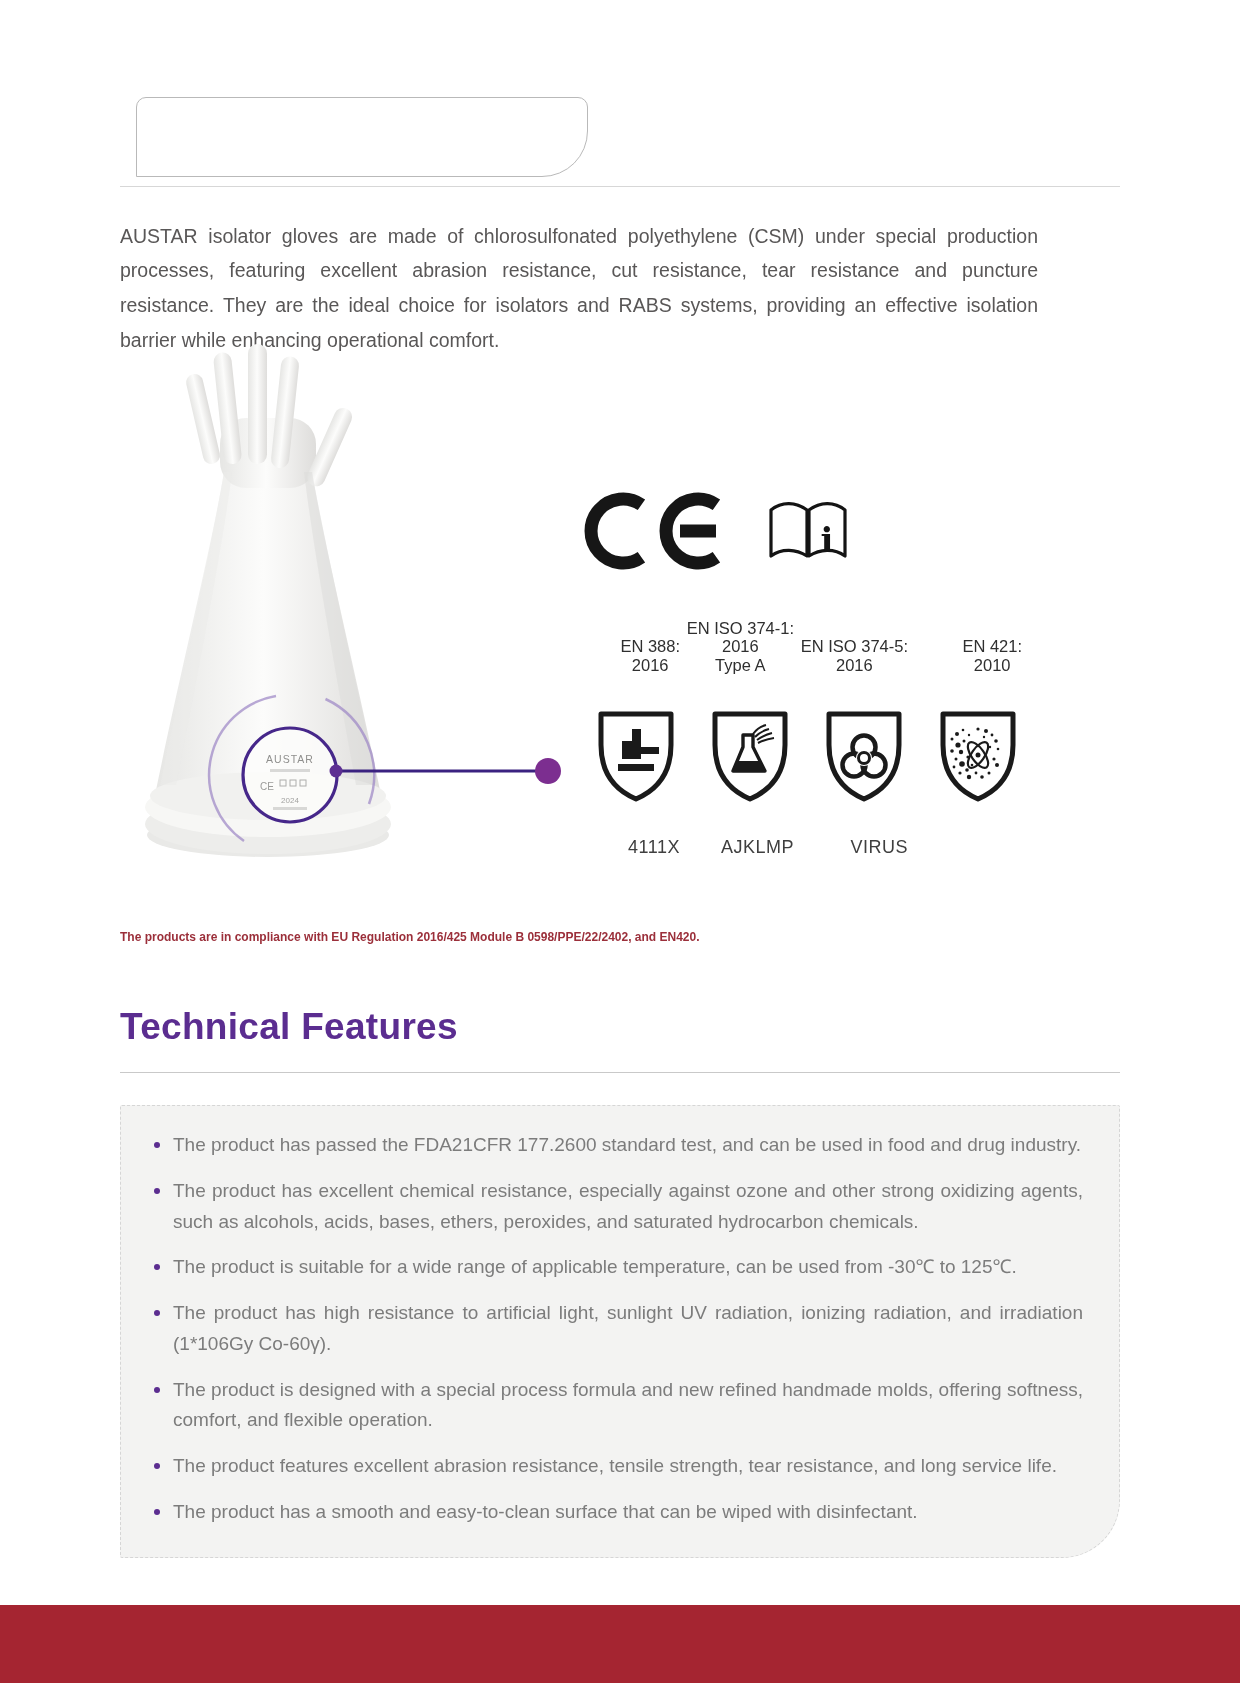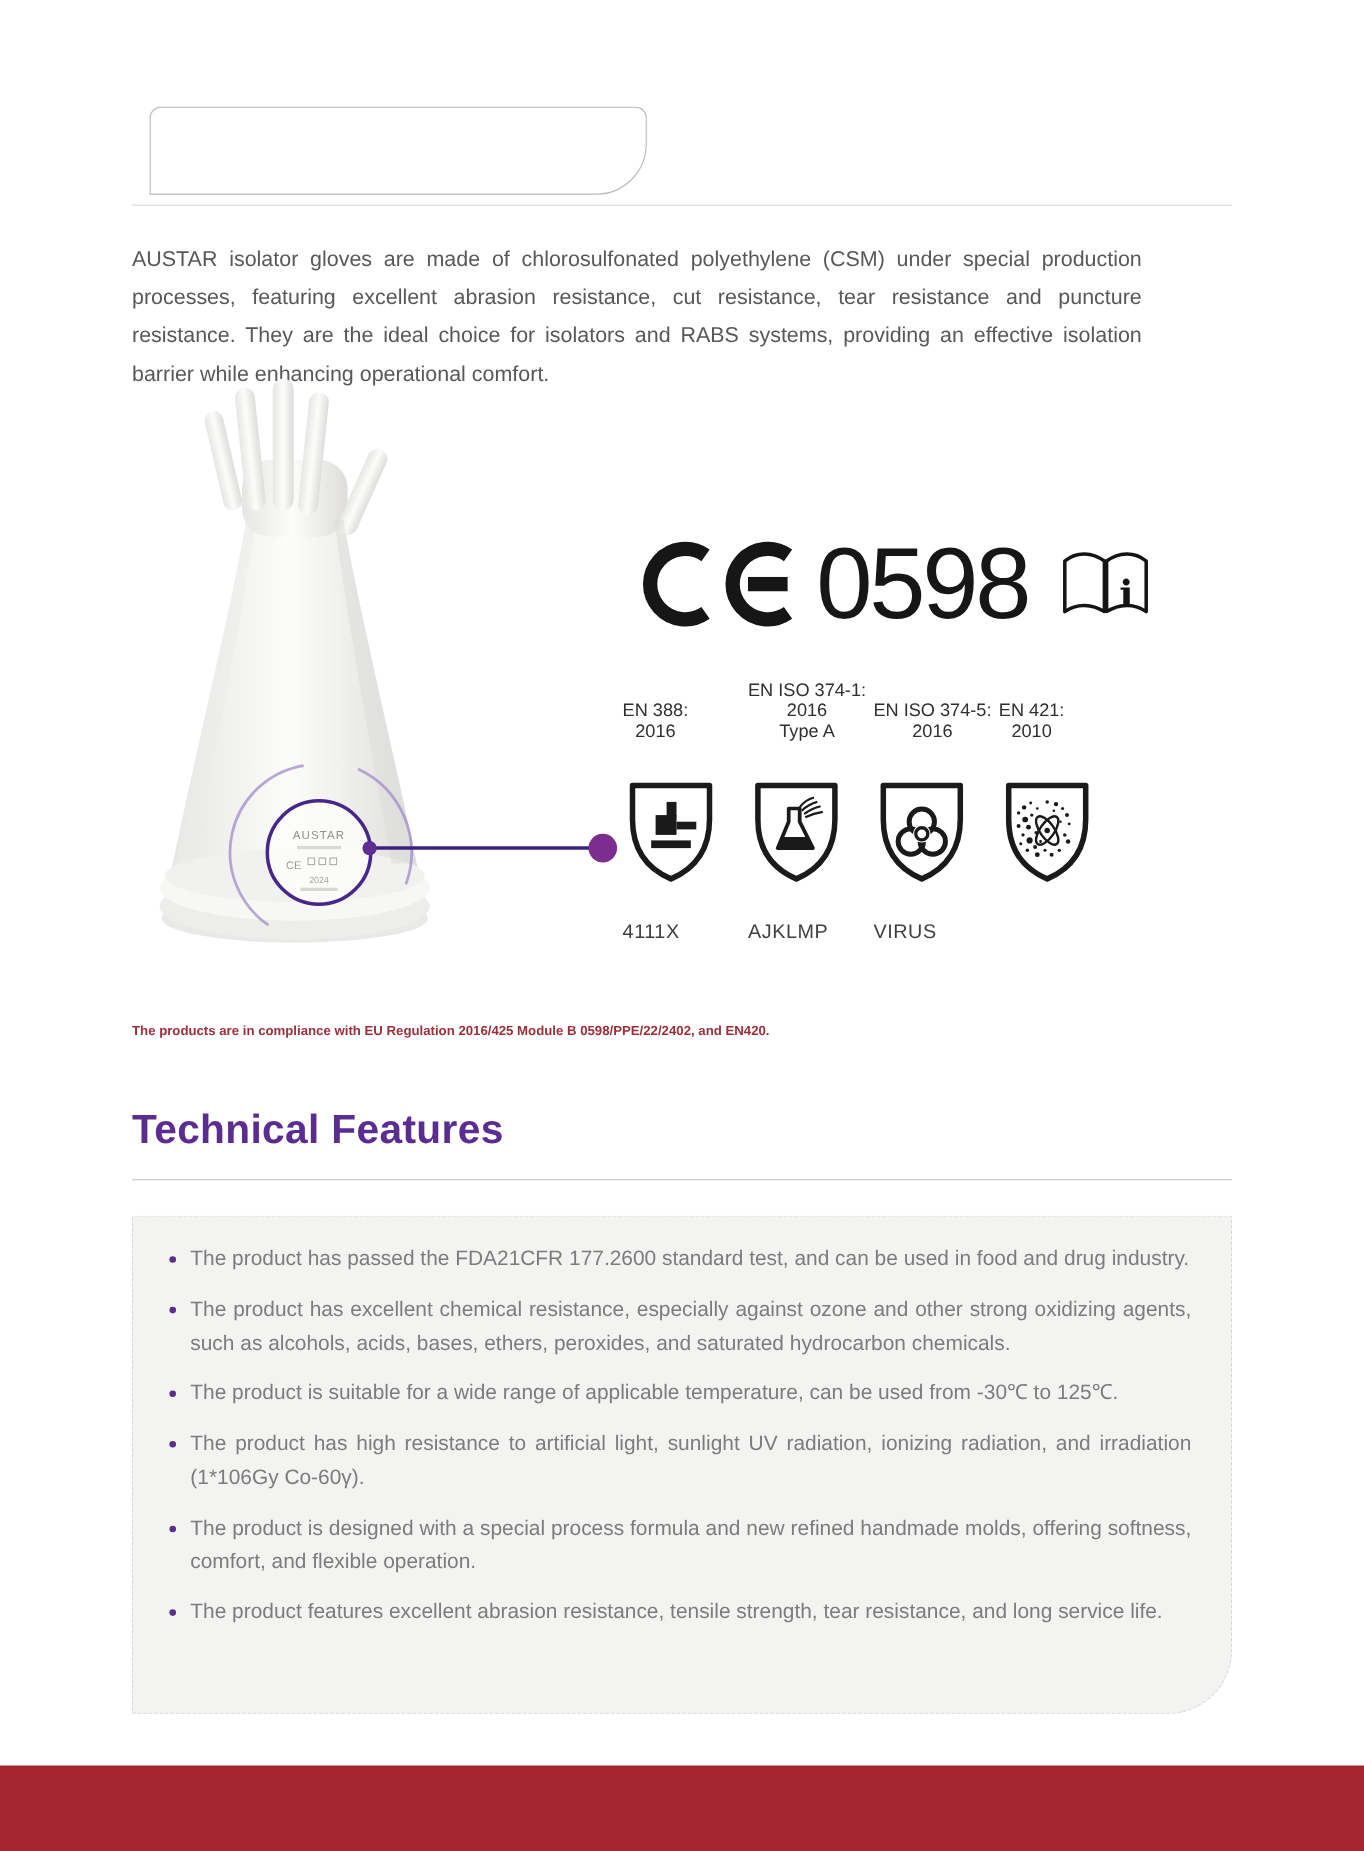--- a/index.html
+++ b/index.html
@@ -28,21 +28,21 @@
   .stamp-txt{font-family:"Liberation Sans",sans-serif;}
 
   
   .ce-row{position:absolute;left:578px;top:486px;display:flex;align-items:center;}
   .ce-number{font-size:92px;line-height:86px;letter-spacing:-3px;color:#161616;
      font-family:"Liberation Sans",sans-serif;margin-left:4px;}
   .book-icon{margin-left:26px;}
 
   
   .marks{position:absolute;left:566px;top:612px;width:456px;display:flex;}
-  .mark-col{width:114px;display:flex;flex-direction:column;align-items:flex-start;gap:33px;}
+  .mark-col{width:114px;display:flex;flex-direction:column;align-items:flex-end;gap:33px;}
   .mark-label{height:62px;display:flex;flex-direction:column;justify-content:flex-end;
      align-items:center;font-size:16.5px;line-height:1.12;color:#2f2f2f;text-align:center;}
   .mark-code{margin-top:0;font-size:18px;color:#3f3f3f;letter-spacing:.5px;height:22px;}
 
   
   .compliance{position:absolute;left:120px;top:918px;width:1000px;font-size:12px;font-weight:bold;
      color:#9b2f3a;}
 
   
   .section-title{position:absolute;left:120px;top:1006px;margin:0;font-size:37px;font-weight:bold;
@@ -117,21 +117,20 @@
       <circle cx="428" cy="441" r="13" fill="#7c2e90"></circle>
     </svg>
   </div>
 
   <div class="ce-row">
     <svg width="160" height="90" viewBox="0 0 160 90">
       <path d="M63.4,18.8 A32,32 0 1 0 63.4,71.2" fill="none" stroke="#161616" stroke-width="13"></path>
       <path d="M138.4,18.8 A32,32 0 1 0 138.4,71.2" fill="none" stroke="#161616" stroke-width="13"></path>
       <rect x="102" y="38.5" width="36" height="13" fill="#161616"></rect>
     </svg>
-    <span class="ce-number">0598</span>
     <svg class="book-icon" width="88" height="72" viewBox="0 0 88 72">
       <path d="M7,15 C18,6 32,7 43,15 L43,61 C32,54 18,53 7,61 Z" fill="#ffffff" stroke="#141414" stroke-width="3.2" stroke-linejoin="round"></path>
       <path d="M81,15 C70,6 56,7 45,15 L45,61 C56,54 70,53 81,61 Z" fill="#ffffff" stroke="#141414" stroke-width="3.2" stroke-linejoin="round"></path>
       <text x="63" y="57" font-family="DejaVu Serif, serif" font-weight="bold" font-size="34" text-anchor="middle" fill="#141414">i</text>
     </svg>
   </div>
 
   <div class="marks">
 
     <div class="mark-col">
@@ -253,18 +252,22 @@
           <span class="feat-text">The product has high resistance to artificial light, sunlight UV radiation, ionizing radiation, and irradiation (1*106Gy Co-60γ).</span>
         </li>
       <li>
           <span class="dot"></span>
           <span class="feat-text">The product is designed with a special process formula and new refined handmade molds, offering softness, comfort, and flexible operation.</span>
         </li>
       <li>
           <span class="dot"></span>
           <span class="feat-text">The product features excellent abrasion resistance, tensile strength, tear resistance, and long service life.</span>
         </li>
+      <li>
+          <span class="dot"></span>
+          <span class="feat-text">The product has a smooth and easy-to-clean surface that can be wiped with disinfectant.</span>
+        </li>
     </ul>
   </div>
 
   <div class="footer-bar"></div>
 
 </div>
 
 </body></html>

